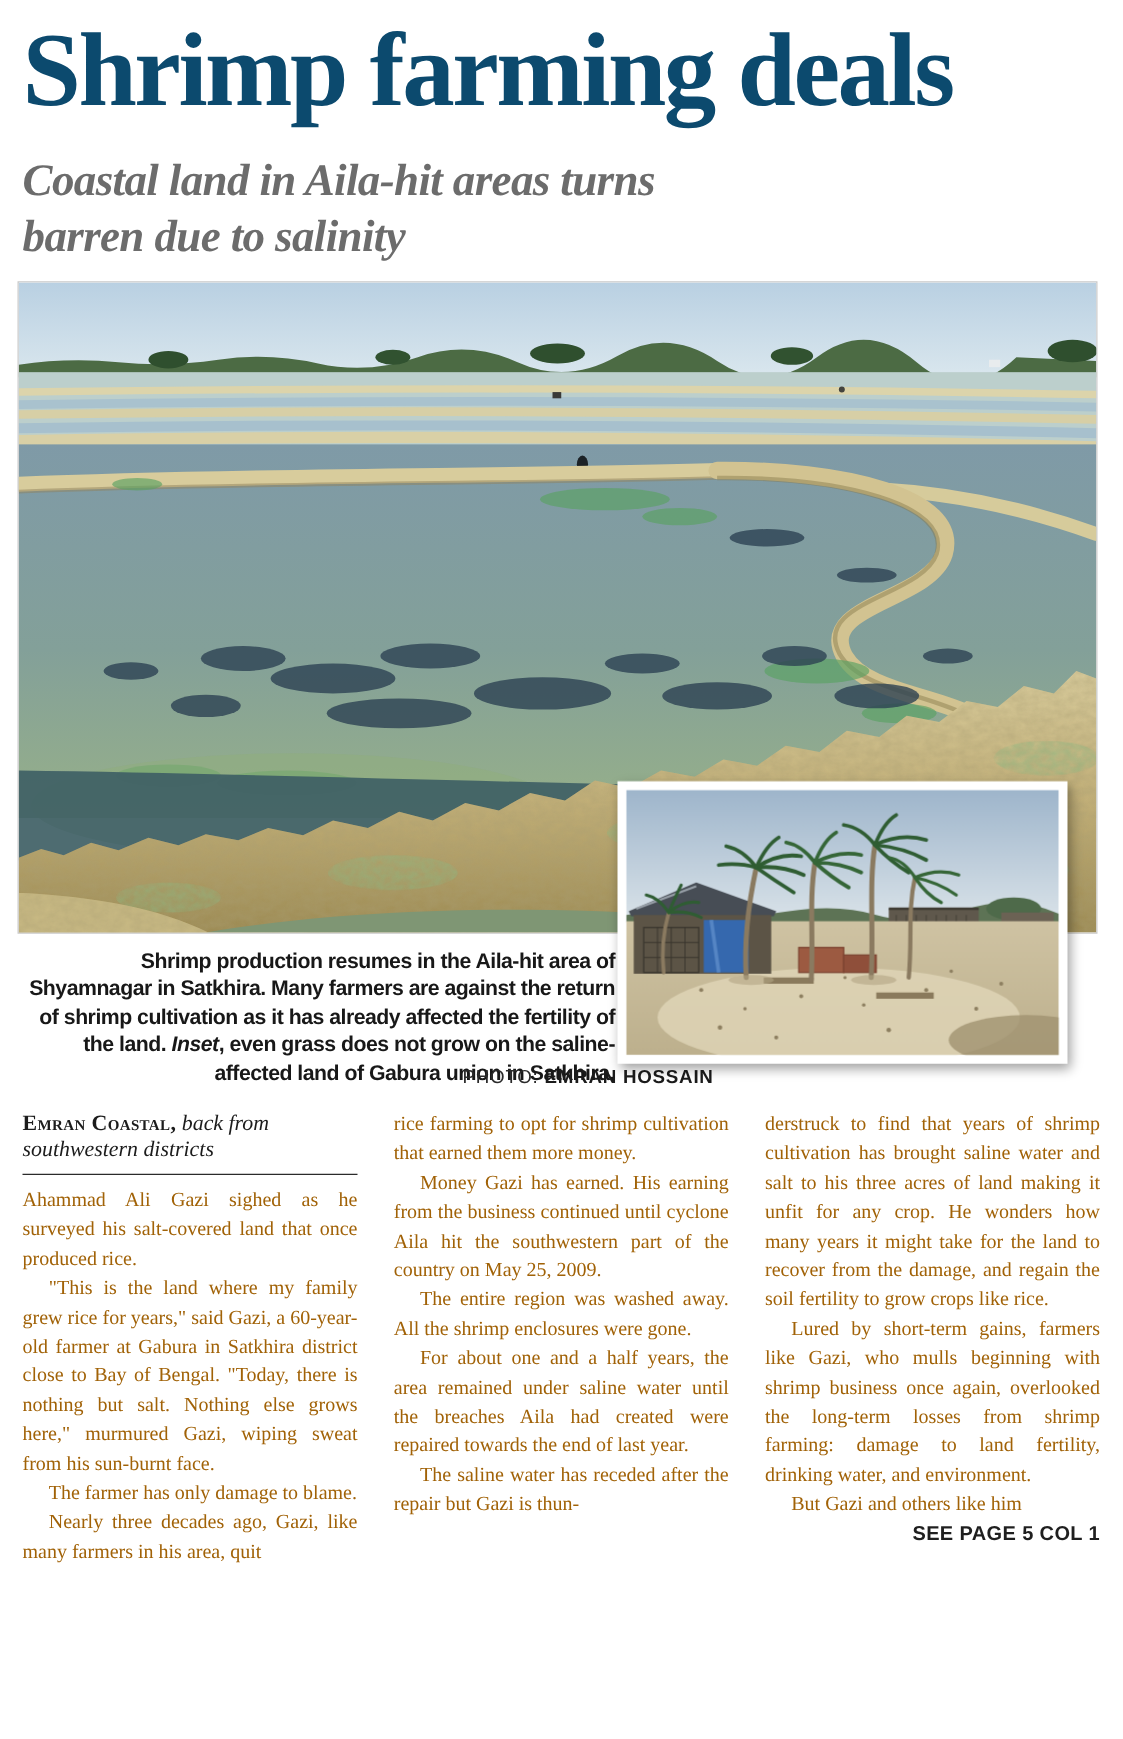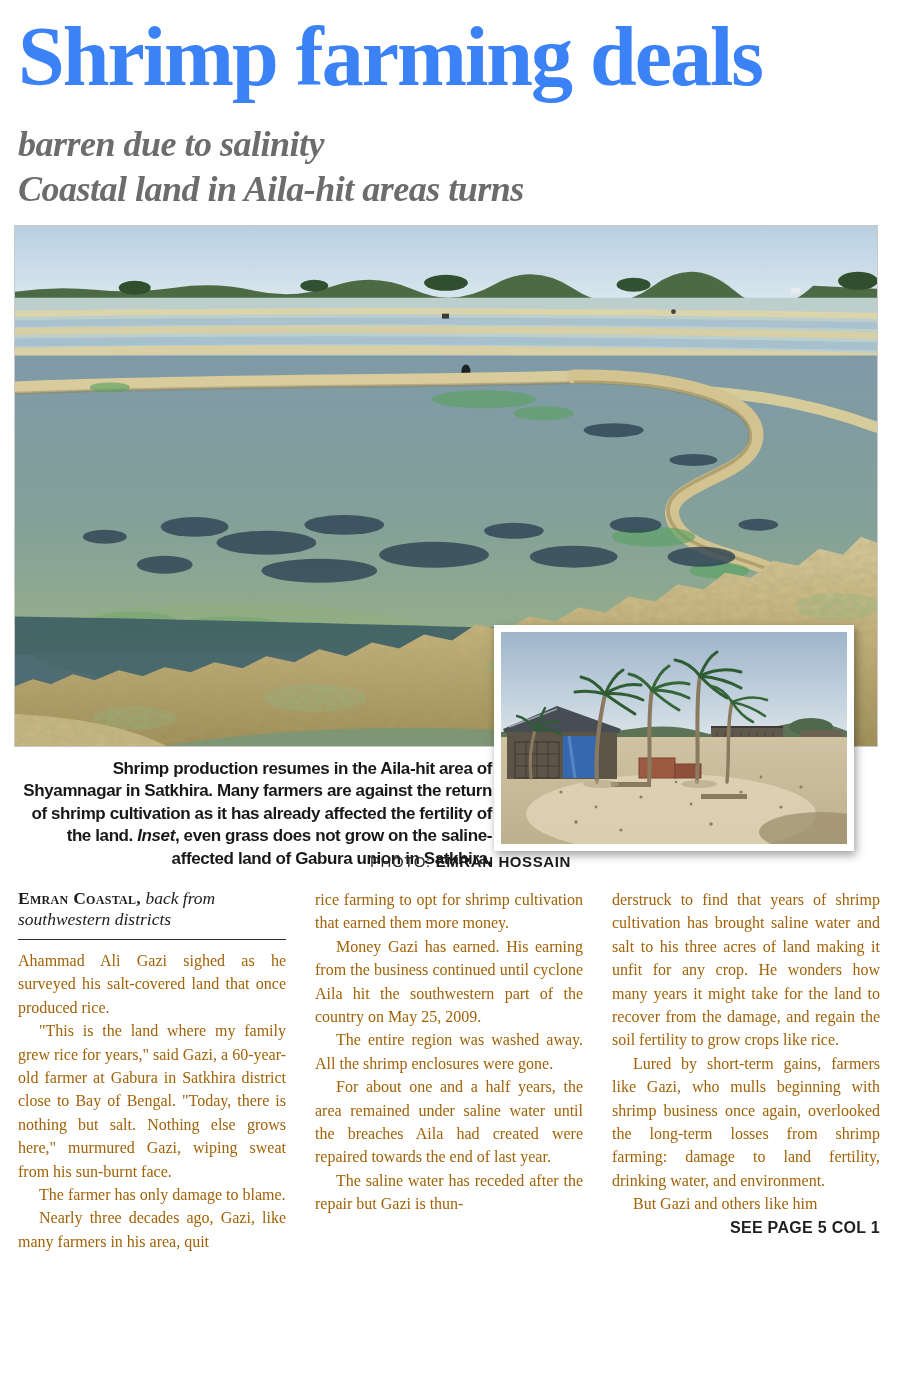--- a/index.html
+++ b/index.html
@@ -12,21 +12,21 @@
     color:#1c1c1c;
     box-sizing:border-box;
     padding:14px 18px 0 18px;
   }
   
   .headline{
     font-weight:700;
     font-size:84px;
     line-height:86px;
     letter-spacing:-2px;
-    color:#3b82f6;
+    color:#0c4a6e;
     margin:0;
   }
   .headline span{display:block;}
   .subheadline{
     margin-top:22px;
     font-style:italic;
     font-weight:700;
     font-size:36px;
     line-height:45px;
     letter-spacing:-0.5px;
@@ -123,22 +123,22 @@
 </head>
 <body>
 
 <div class="page">
 
   <h1 class="headline">
     <span>Shrimp farming deals</span>
   </h1>
 
   <div class="subheadline">
+    <span>Coastal land in Aila-hit areas turns</span>
     <span>barren due to salinity</span>
-    <span>Coastal land in Aila-hit areas turns</span>
   </div>
 
   <div class="photo-wrap">
 
     <svg class="main-photo" viewBox="0 0 864 522" preserveAspectRatio="none" xmlns="http://www.w3.org/2000/svg">
       <defs>
         <linearGradient id="skyG" x1="0" y1="0" x2="0" y2="1">
           <stop offset="0" stop-color="#b9d0e2"></stop>
             <stop offset="1" stop-color="#dde9ef"></stop>
         </linearGradient>

